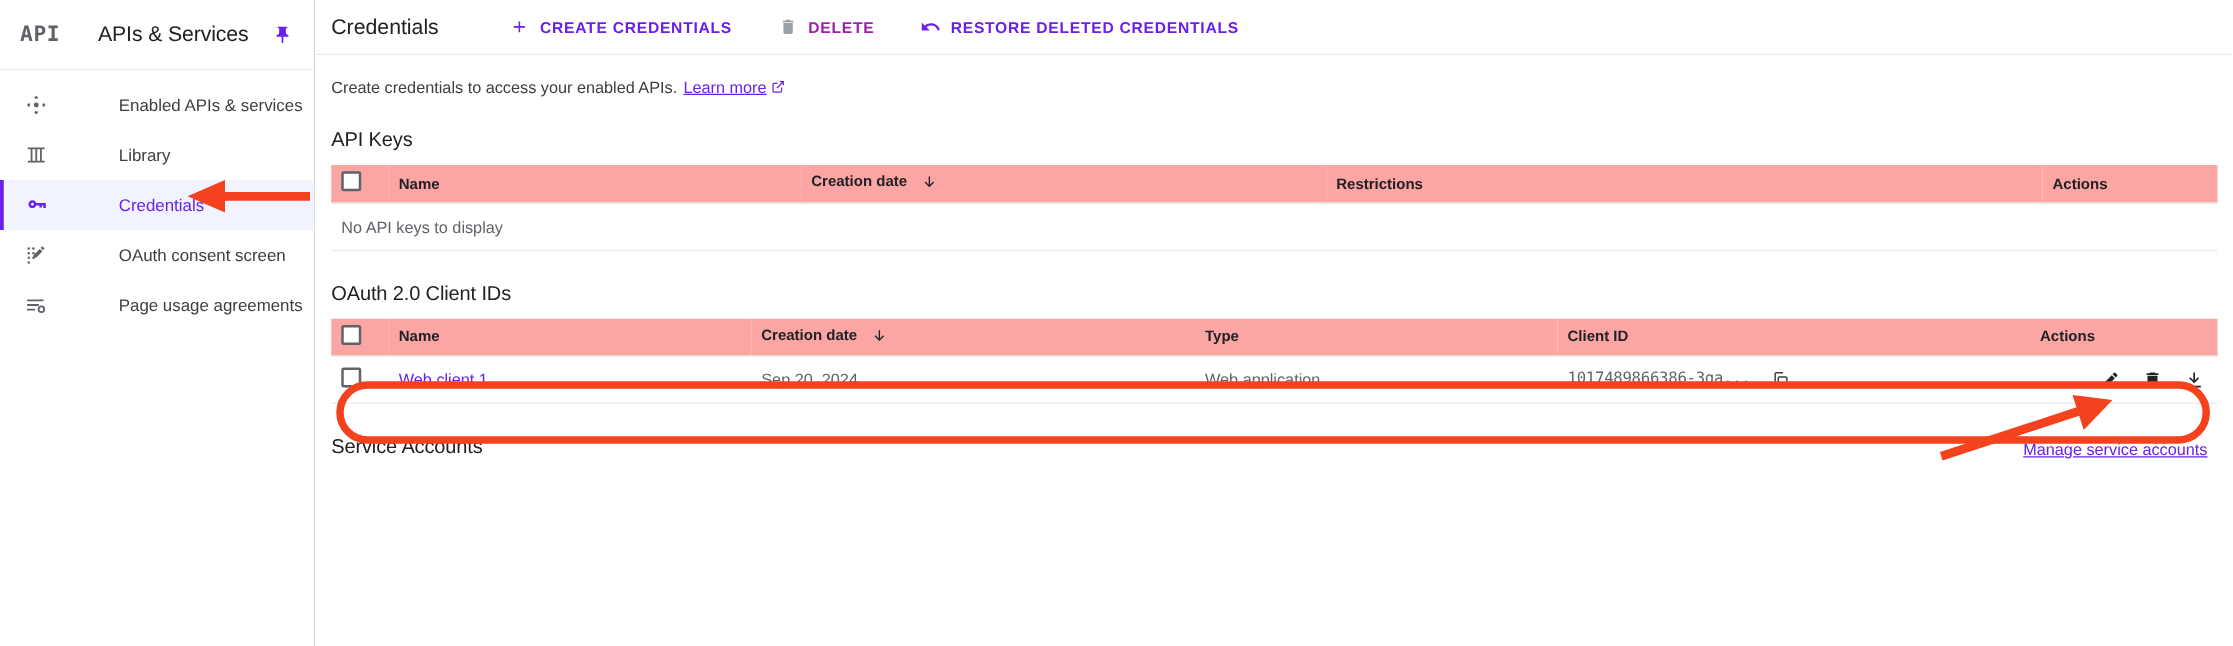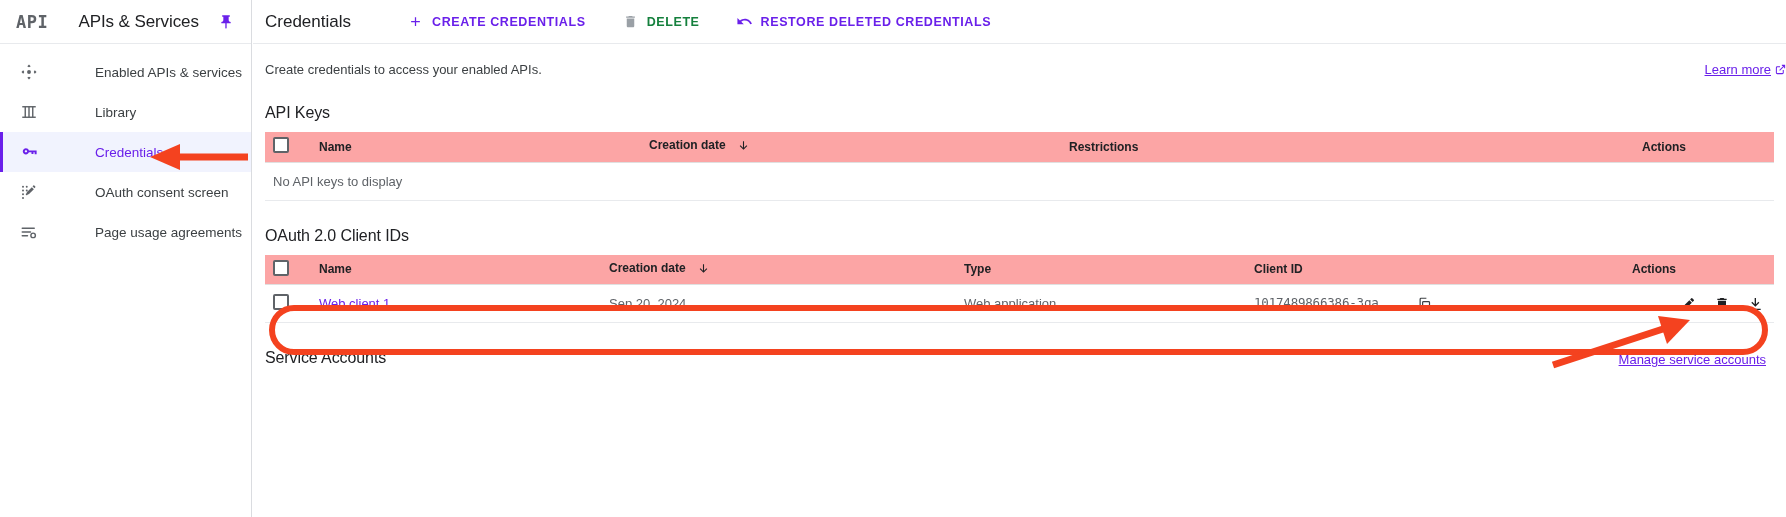--- a/index.html
+++ b/index.html
@@ -18,21 +18,21 @@
 
   
   #sidebar {
     position: absolute; left: 0; top: 0;
     width: 252px; height: 517px;
     background: #ffffff;
     border-right: 1px solid #dadce0;
   }
   #sidebar-header {
     display: flex; align-items: center;
-    height: 44px;
+    height: 56px;
     padding: 0 14px 0 16px;
     border-bottom: 1px solid #e8eaed;
   }
   .api-logo {
     font-family: "DejaVu Sans Mono", monospace;
     font-size: 17px; font-weight: 700;
     letter-spacing: 0.5px;
     color: #5f6368;
     margin-right: 14px;
     flex: 0 0 auto;
@@ -113,28 +113,27 @@
     white-space: nowrap;
     background: transparent;
     border: none;
     font-family: "Liberation Sans", sans-serif;
   }
   .tb-btn .tb-icon {
     display: flex; align-items: center; justify-content: center;
     width: 17px; height: 17px;
     margin-right: 8px;
   }
-  .tb-btn.disabled { color: #15803d; cursor: default; }
+  .tb-btn.disabled { color: #a21caf; cursor: default; }
 
   #desc-row {
     display: flex; align-items: baseline;
     padding: 18px 0 0 12px;
     font-size: 13px;
     color: #3c4043;
-    justify-content: space-between;
   }
   #desc-row .learn-link {
     color: #6a20ea;
     text-decoration: underline;
     margin-left: 5px;
     cursor: pointer;
   }
   .ext-icon { display: inline-block; margin-left: 4px; vertical-align: -1px; }
 
   .section { padding: 0 12px 0 12px; }

